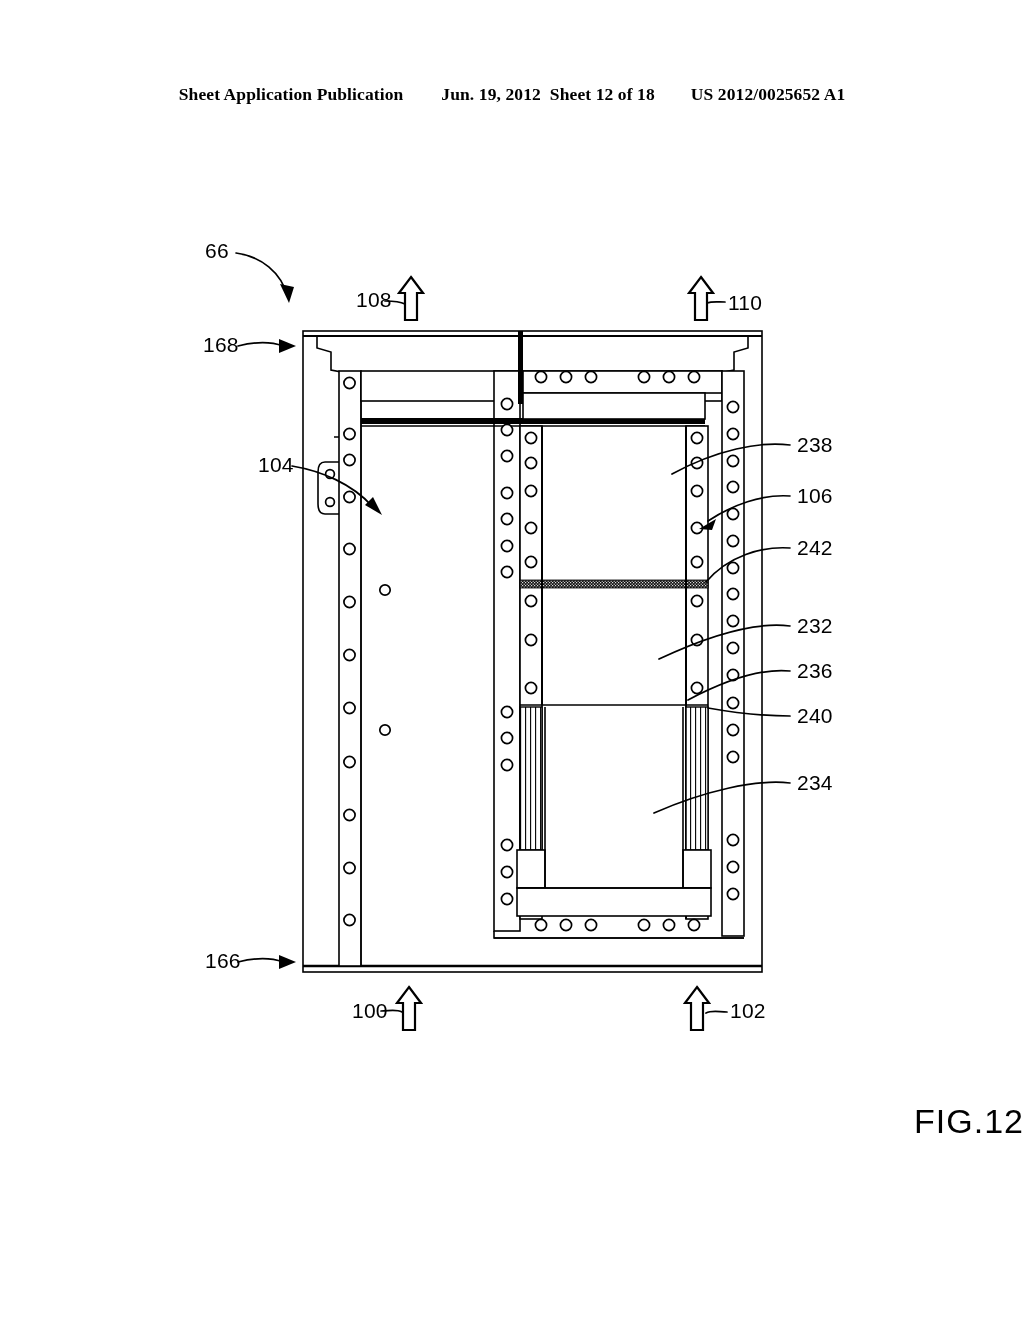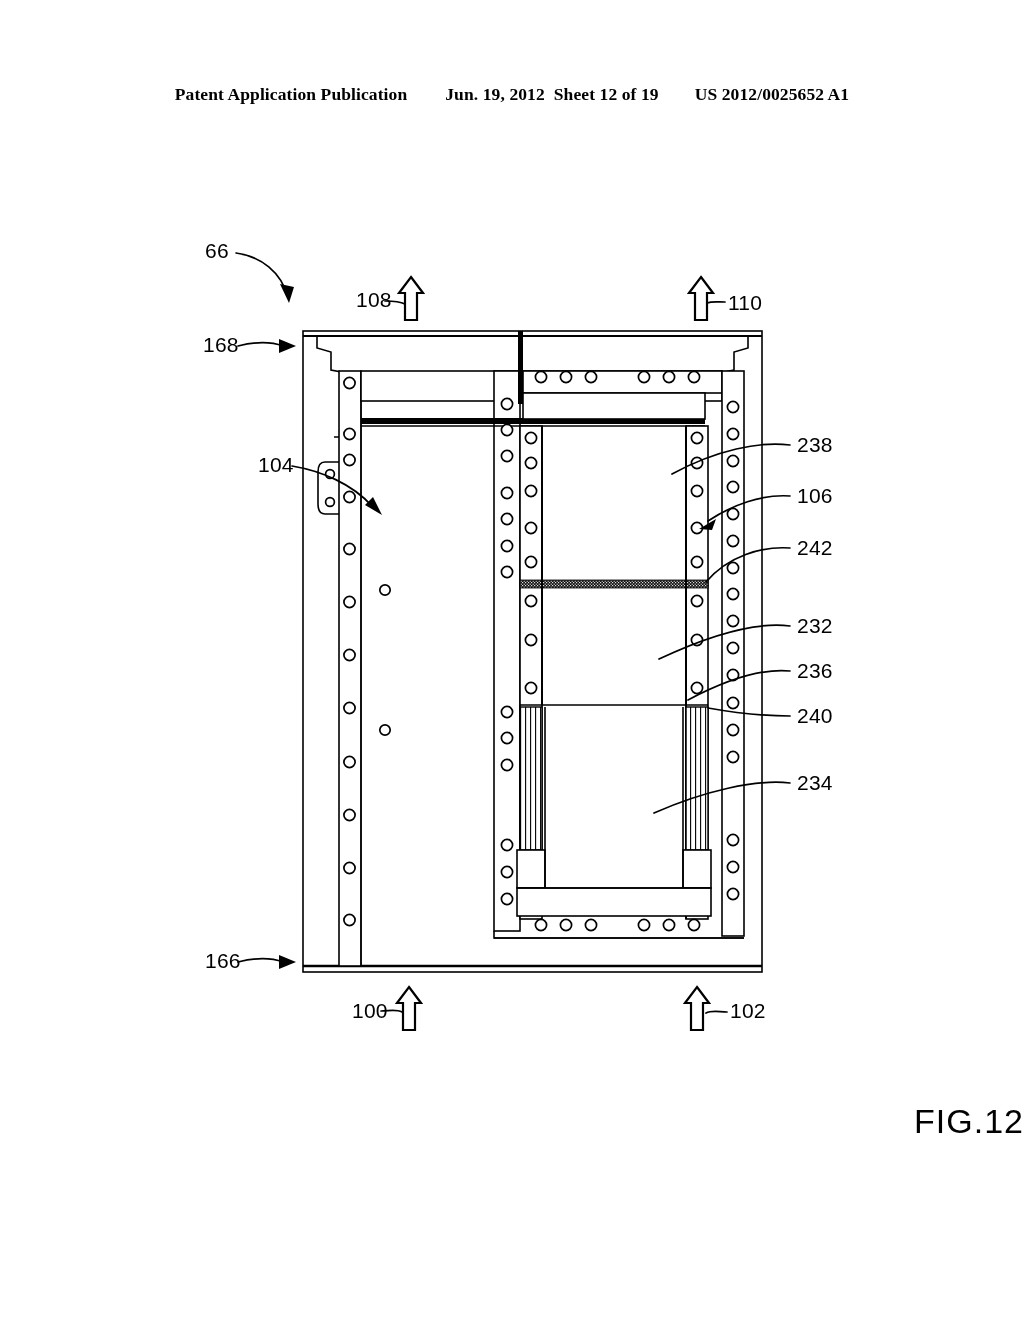--- a/index.html
+++ b/index.html
@@ -74,25 +74,25 @@
     font-family: "Liberation Sans", sans-serif;
     font-size: 34px;
     letter-spacing: 1px;
     color: #000;
   }
 </style>
 </head>
 <body>
 
 <div id="page-header">
-  <span class="hdr-seg">Patent Application Publication</span>
+  <span class="hdr-seg">Sheet Application Publication</span>
   <span class="gap-a"></span>
   <span class="hdr-seg">Jun. 19, 2012</span>
   <span class="gap-b"></span>
-  <span class="hdr-seg">Sheet 12 of 19</span>
+  <span class="hdr-seg">Sheet 12 of 18</span>
   <span class="gap-c"></span>
   <span class="hdr-seg">US 2012/0025652 A1</span>
 </div>
 
 <div id="drawing-wrap">
 <svg id="figure" width="1024" height="1320" viewBox="0 0 1024 1320" xmlns="http://www.w3.org/2000/svg">
 
   <defs>
 
     <pattern id="finhatch" width="5" height="10" patternUnits="userSpaceOnUse">

